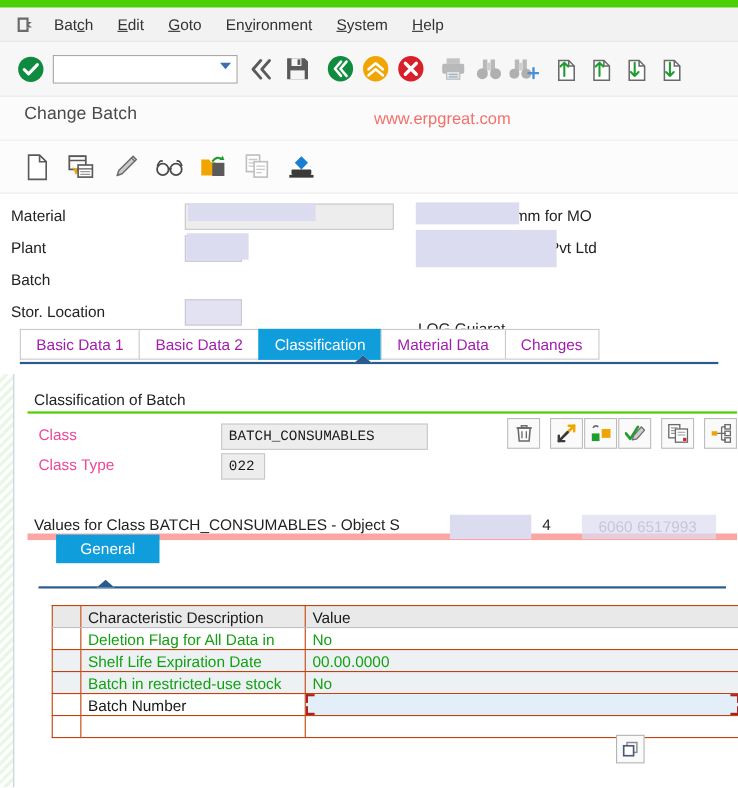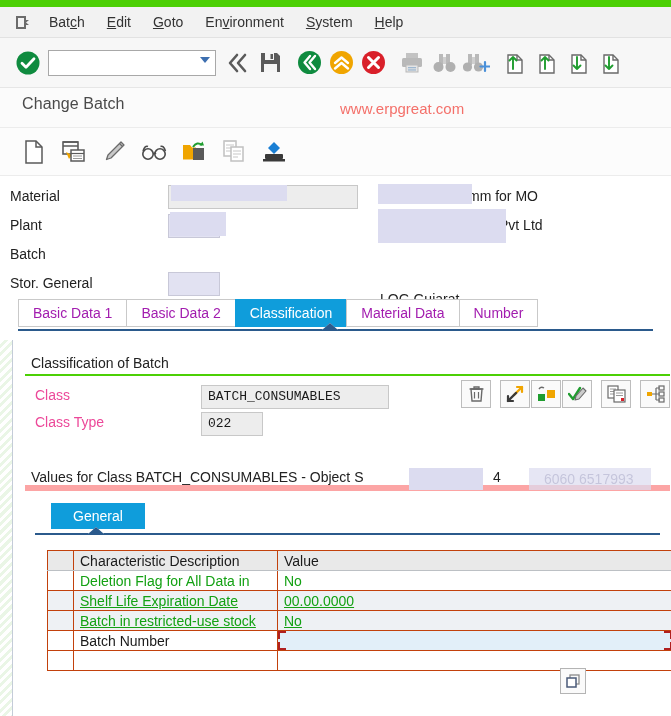--- a/index.html
+++ b/index.html
@@ -289,21 +289,21 @@
     font-size: 14px; color: #222222;
   }
   .val-faded {
     position: absolute; left: 519px; top: 3px;
     font-size: 14px; color: #8a8aa8;
     white-space: nowrap;
   }
 
   
   .subtabs {
-    position: absolute; left: 38px; top: 163px; text-align: right;
+    position: absolute; left: 38px; top: 146px; text-align: right;
   }
   .subtab {
     display: inline-block;
     background: #0f9ddb;
     color: #ffffff;
     font-size: 14px;
     padding: 3px 22px;
     line-height: 20px;
   }
   .subtab-underline {
@@ -349,21 +349,21 @@
   .ctable th {
     background: #e9e9e9;
     color: #1a1a1a;
     border-bottom: 1px solid #bcc0c4;
   }
   .col-sel { width: 26px; }
   .col-desc { width: 204px; }
   .col-val { width: 395px; }
   .ctable td.sel-cell { background: #e4e4e4; }
   .ctable tr.r-odd td { background: #ffffff; }
-  .ctable tr.r-even td { background: #eef1f4; text-decoration: underline; }
+  .ctable tr.r-even td { background: #eef1f4; }
   .ctable td.green { color: #13a113; }
   .ctable td.black { color: #1a1a1a; }
   .ctable tr.active-row td.val-active {
     background: #e2eff9;
     position: relative;
     padding: 0;
   }
   
   .corner {
     position: absolute;
@@ -623,53 +623,53 @@
       <div class="ftext" style="left:499px; top:2px;">Pvt Ltd</div>
       <div class="redact" style="left:170px; top:1px; width:56px; height:24px;"></div>
       <div class="redact" style="left:378px; top:-2px; width:128px; height:34px;"></div>
     </div>
 
     <div class="frow" style="top:60px;">
       <div class="flabel">Batch</div>
     </div>
 
     <div class="frow" style="top:89px;">
-      <div class="flabel">Stor. General</div>
+      <div class="flabel">Stor. Location</div>
       <div class="finput blank" style="left:168px; width:52px;"></div>
       <div class="ftext" style="left:380px; top:18px;">LOG Gujarat</div>
     </div>
   </div>
 
   <div class="tabstrip">
     <div class="tabs">
       <div class="tab">Basic Data 1</div>
       <div class="tab">Basic Data 2</div>
       <div class="tab active">Classification</div>
       <div class="tab">Material Data</div>
-      <div class="tab">Number</div>
+      <div class="tab">Changes</div>
     </div>
     <div class="tab-underline"></div>
     <div class="tab-chevron" style="left:322px;"></div>
   </div>
 
   <div class="hatch"></div>
 
   <div class="content">
 
     <div class="groupbox cls-group">
       <div class="group-title">Classification of Batch</div>
 
       <div class="cls-row" style="margin-top:8px;">
         <div class="cls-label">Class</div>
         <div class="cls-val" style="left:176px; width:188px;">BATCH_CONSUMABLES</div>
       </div>
 
       <div class="cls-row">
         <div class="cls-label">Class Type</div>
-        <div class="cls-val" style="left:176px; width:62px;">022</div>
+        <div class="cls-val" style="left:176px; width:40px;">022</div>
       </div>
     </div>
 
     <div class="cls-icons">
       <div class="icon-btn">
         <svg width="17" height="18" viewBox="0 0 17 18">
           <path d="M3 4 h11 l-1 12 h-9 z" fill="none" stroke="#6a6a6a" stroke-width="1.4"></path>
           <path d="M1.5 4 h14" stroke="#6a6a6a" stroke-width="1.4"></path>
           <path d="M6 2 h5 v2 h-5 z" fill="none" stroke="#6a6a6a" stroke-width="1.3"></path>
           <path d="M6.5 7 v6.5 M10.5 7 v6.5" stroke="#6a6a6a" stroke-width="1.2"></path>

